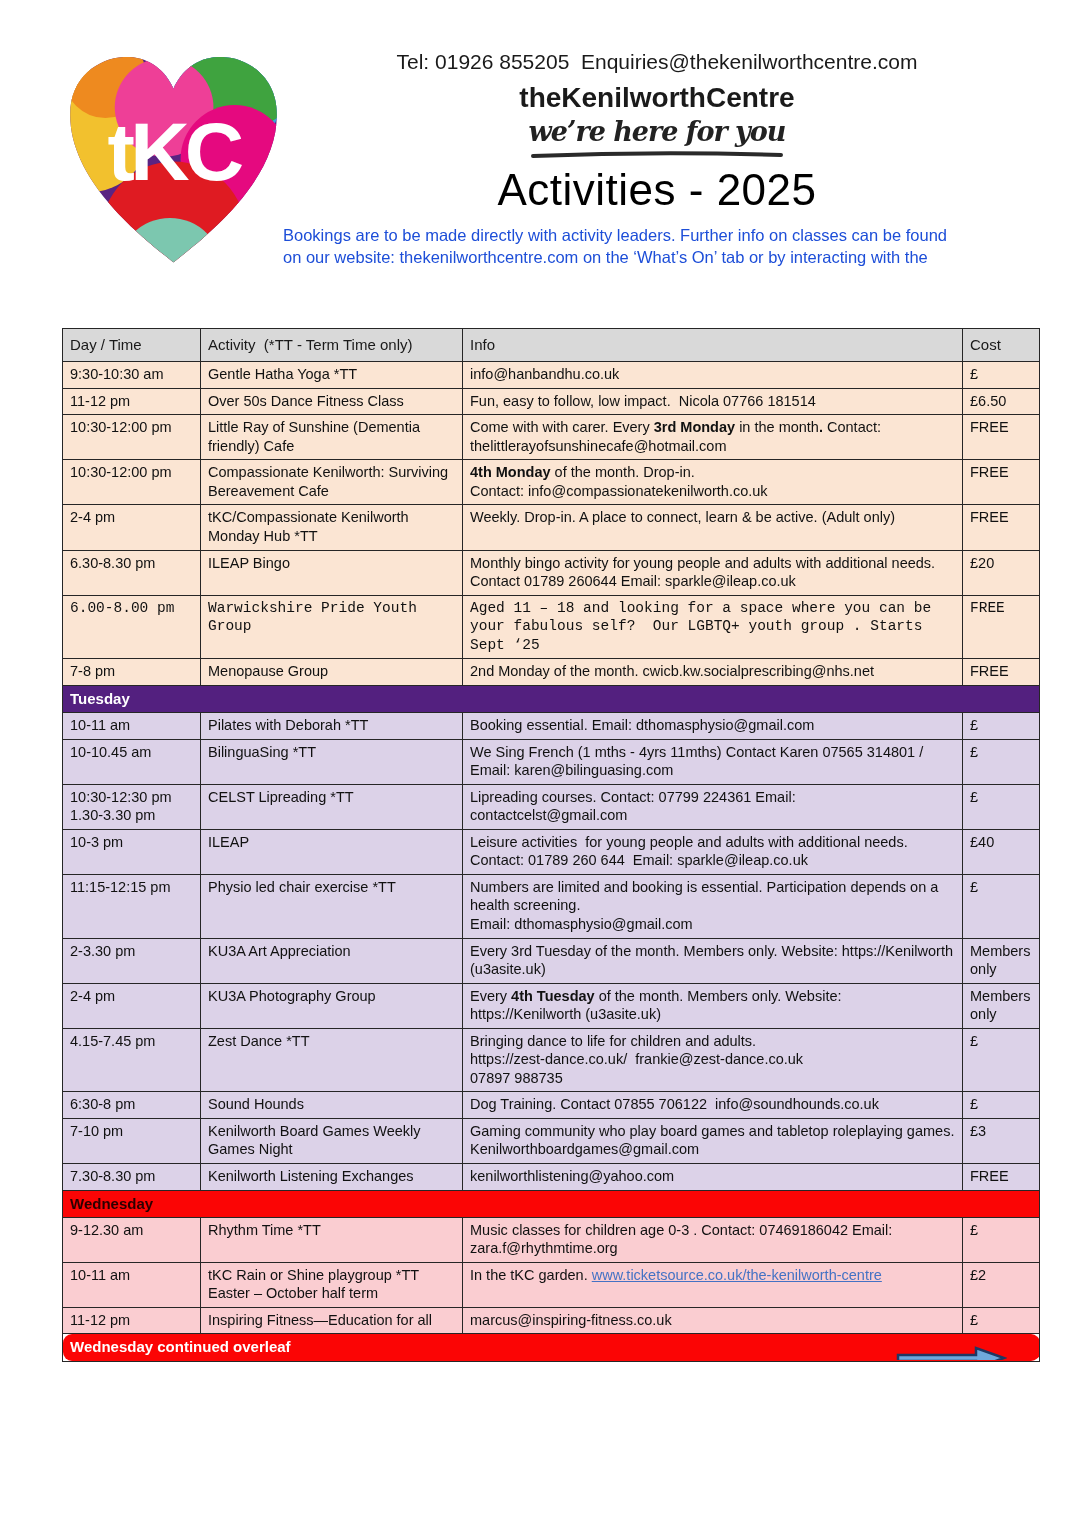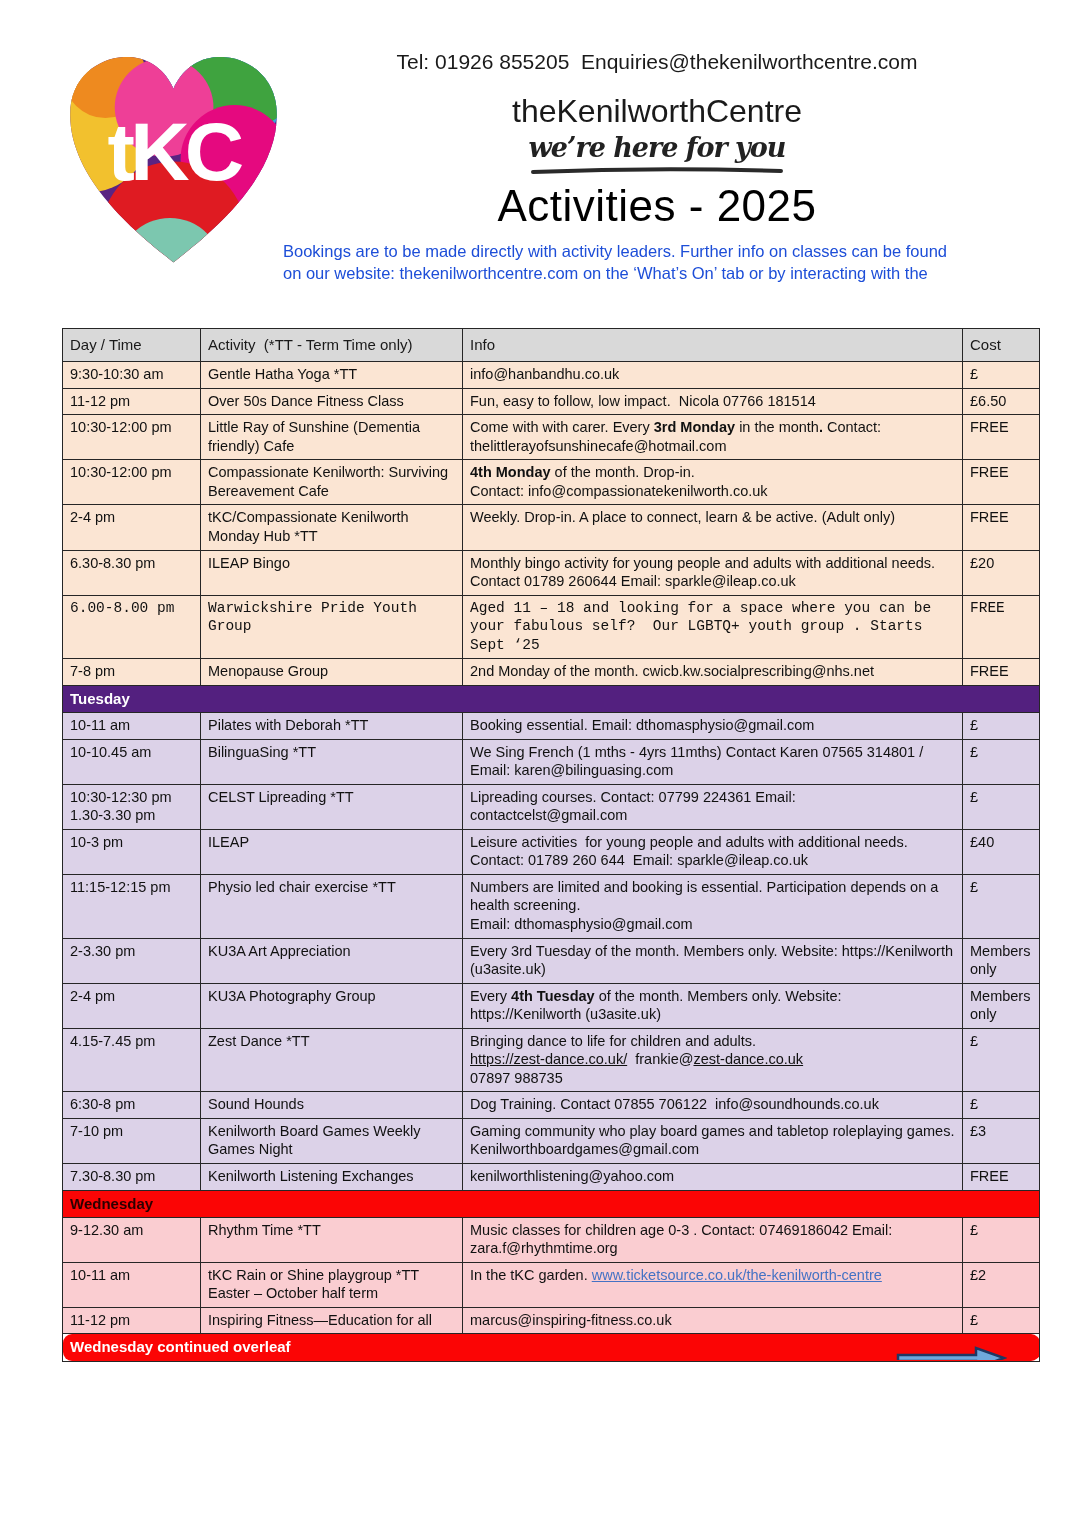--- a/index.html
+++ b/index.html
@@ -6,21 +6,21 @@
   html,body { margin:0; padding:0; background:#ffffff; }
   .page {
     position:relative; width:1086px; height:1536px; background:#ffffff;
     font-family:"Liberation Sans", sans-serif; color:#111; overflow:hidden;
   }
 
   
   .logo { position:absolute; left:56px; top:44px; }
   .head-block { position:absolute; left:283px; top:50px; width:748px; text-align:center; }
   .contact-line { font-size:21px; color:#1a1a1a; white-space:pre-wrap; }
-  .brand { font-size:32px; font-weight:400; color:#1a1a1a; margin-top:19px; }
+  .brand { font-size:28px; font-weight:700; color:#1a1a1a; margin-top:8px; }
   .tagline {
     font-family:"DejaVu Serif", serif; font-style:italic; font-weight:700;
     font-size:27px; color:#222; margin-top:2px; letter-spacing:-1px;
   }
   .tagline-swoosh { display:block; margin:2px auto 0 auto; }
   .page-title { font-size:44px; font-weight:400; color:#000; margin-top:4px; letter-spacing:0.5px; }
   .subtitle { font-size:16.5px; line-height:1.35; color:#1d4ed8; margin-top:9px; text-align:left; }
 
   
   .table-wrap { position:absolute; left:62px; top:328px; width:977px; }
@@ -33,21 +33,21 @@
   table.activities th {
     background:var(--column-header-bg,#D9D9D9); font-weight:400; font-size:15px;
     padding-top:6px; padding-bottom:7px; color:#1a1a1a;
   }
   td.section-cell { font-weight:700; font-size:15px; padding-top:4px; padding-bottom:5px; }
   td.footer-cell {
     font-weight:700; font-size:15px; color:#fff; position:relative;
     padding-top:8px; padding-bottom:10px;border-radius:9px;
   }
   .seg-b { font-weight:700; }
-  .seg-u { text-decoration:underline; }
+  .seg-u { }
   .seg-link { color:var(--link-blue,#4472C4); text-decoration:underline; }
   .continue-arrow { position:absolute; right:32px; bottom:-9px; }
 </style>
 </head>
 <body>
 
 <div class="page">
 
   <svg class="logo" width="235" height="235" viewBox="0 0 200 200" aria-hidden="true">
     <defs>

